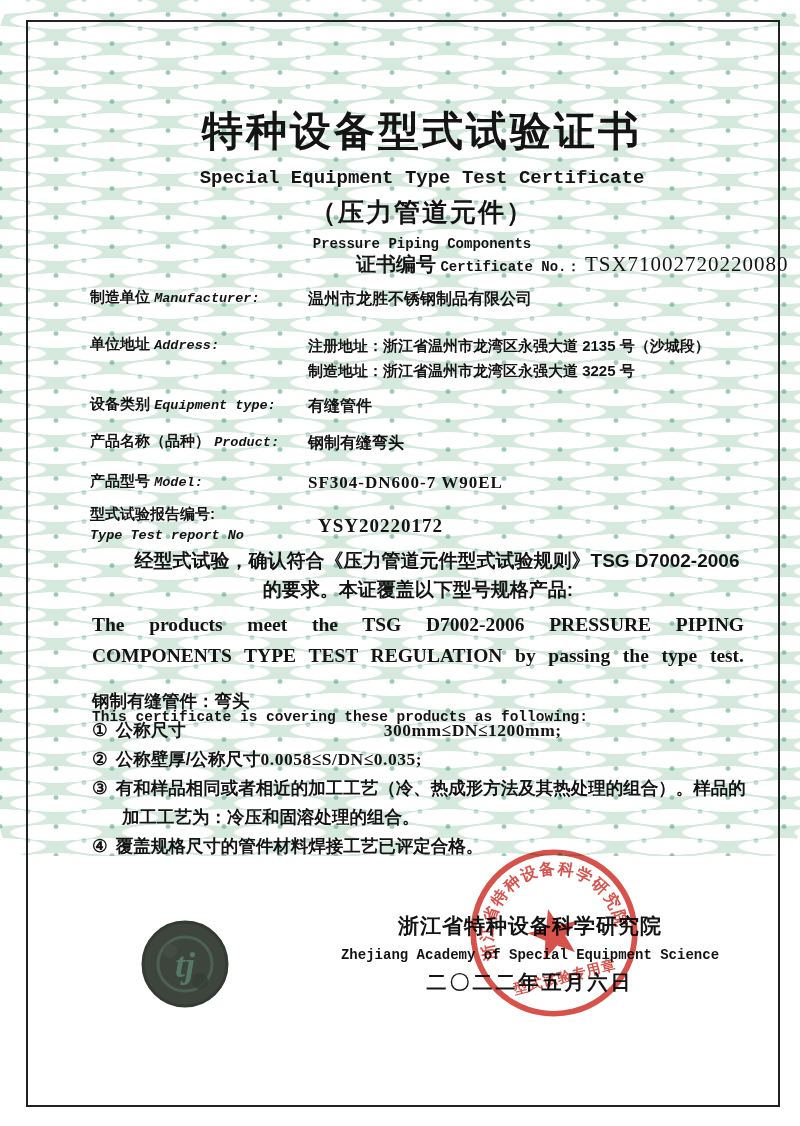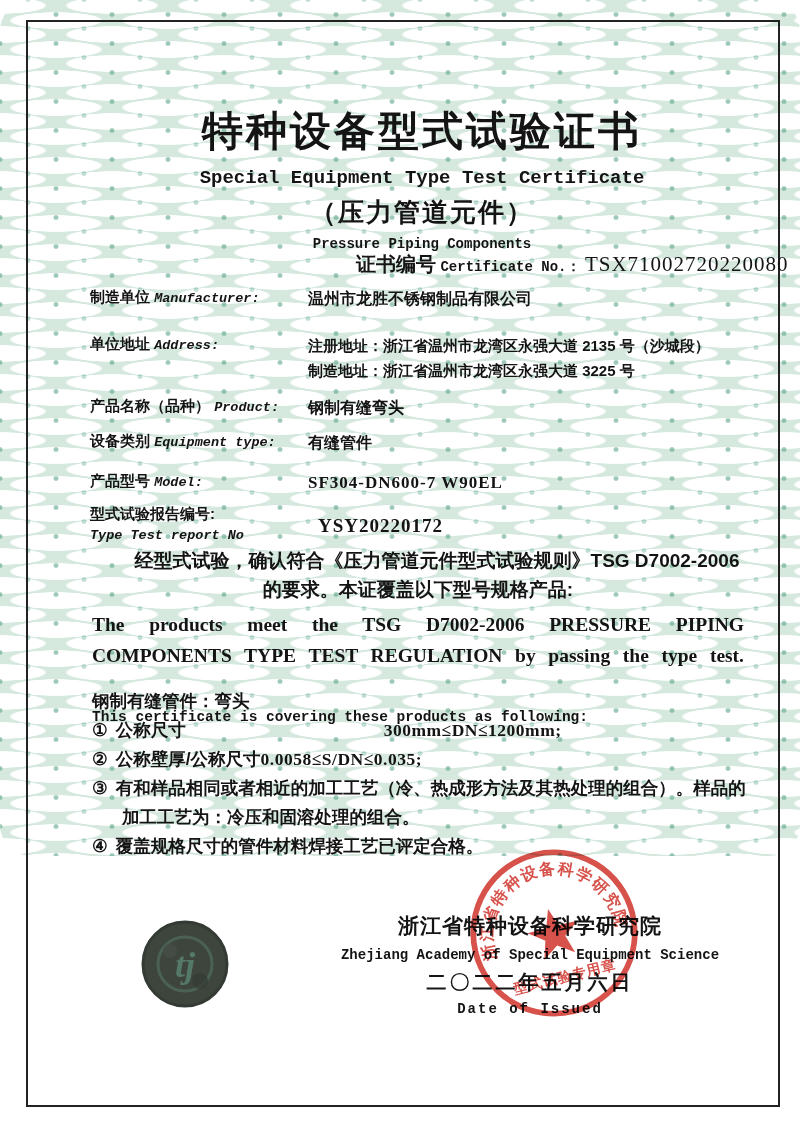--- a/index.html
+++ b/index.html
@@ -116,33 +116,33 @@
       <div class="fvalue">温州市龙胜不锈钢制品有限公司</div>
     </div>
     <div class="frow r2">
       <div class="flabel">
         <span class="lcn">单位地址</span>
         <span class="len">Address:</span>
       </div>
       <div class="fvalue small pre">注册地址：浙江省温州市龙湾区永强大道 2135 号（沙城段）
 制造地址：浙江省温州市龙湾区永强大道 3225 号</div>
     </div>
+    <div class="frow r3">
+      <div class="flabel">
+        <span class="lcn">设备类别</span>
+        <span class="len">Equipment type:</span>
+      </div>
+      <div class="fvalue">有缝管件</div>
+    </div>
     <div class="frow r4">
       <div class="flabel">
         <span class="lcn">产品名称（品种）</span>
         <span class="len">Product:</span>
       </div>
       <div class="fvalue">钢制有缝弯头</div>
-    </div>
-    <div class="frow r3">
-      <div class="flabel">
-        <span class="lcn">设备类别</span>
-        <span class="len">Equipment type:</span>
-      </div>
-      <div class="fvalue">有缝管件</div>
     </div>
     <div class="frow r5">
       <div class="flabel">
         <span class="lcn">产品型号</span>
         <span class="len">Model:</span>
       </div>
       <div class="fvalue serif">SF304-DN600-7 W90EL</div>
     </div>
     <div class="frow r6">
       <div class="flabel">
@@ -176,21 +176,20 @@
     </div>
     <div class="p-item wrap">
       <span class="mk">④</span><span>覆盖规格尺寸的管件材料焊接工艺已评定合格。</span>
     </div>
   </section>
 
   <section class="footer">
     <div class="f-name-cn">浙江省特种设备科学研究院</div>
     <div class="f-name-en">Zhejiang Academy of Special Equipment Science</div>
     <div class="f-date">二〇二二年五月六日</div>
-    <div class="f-date-label">Date of Issued</div>
   </section>
 
   <svg class="red-seal" viewBox="0 0 170 170" xmlns="http://www.w3.org/2000/svg" aria-hidden="true">
     <circle cx="85" cy="85" r="78" fill="none" stroke="#d13a32" stroke-width="5.5"></circle>
     <polygon fill="#d13a32" points="85,61 91.1,78.6 109.7,79.0 94.9,90.2 100.3,108.0 85,97.4 69.7,108.0 75.1,90.2 60.3,79.0 78.9,78.6"></polygon>
     <path id="sealArc" d="M 25 88 A 60 60 0 1 1 145 88" fill="none"></path>
     <text font-size="15.5" font-weight="bold" fill="#d13a32" letter-spacing="1.5" font-family="Liberation Sans, sans-serif">
       <textPath href="#sealArc" startOffset="50%" text-anchor="middle">浙江省特种设备科学研究院</textPath>
     </text>
     <text x="85" y="133" text-anchor="middle" font-size="13.5" font-weight="bold" fill="#d13a32" letter-spacing="1" font-family="Liberation Sans, sans-serif">型式试验专用章</text>

